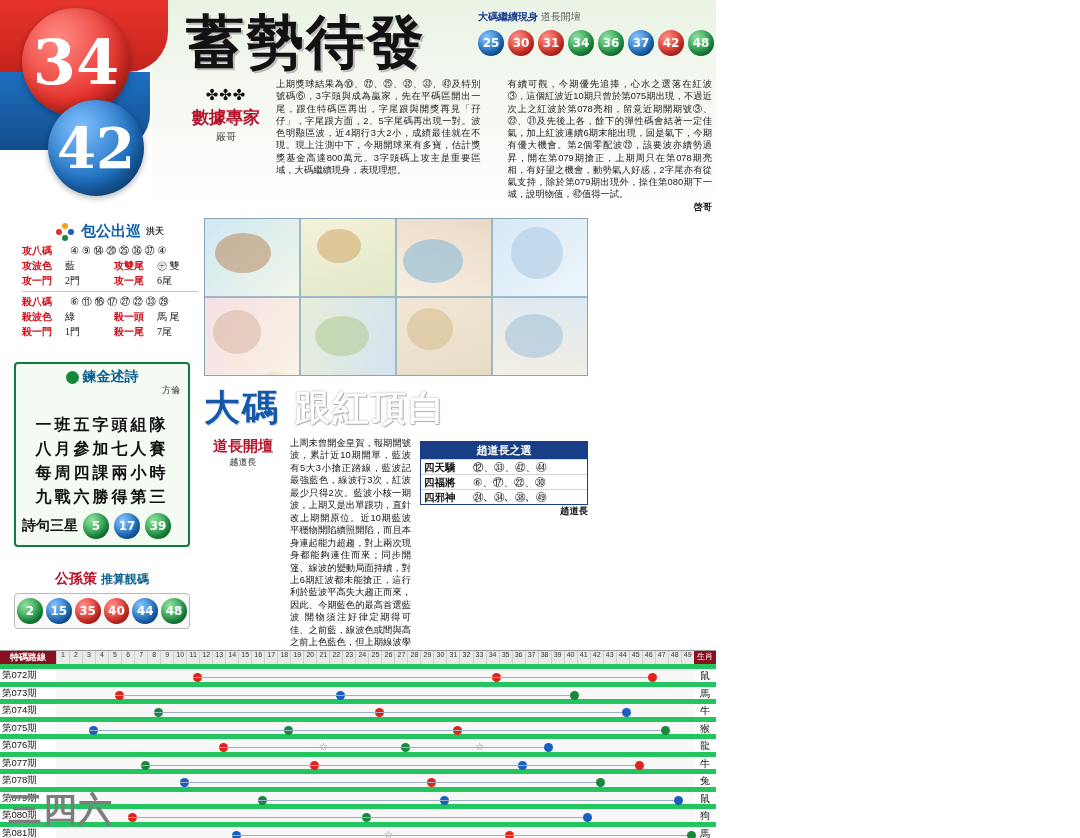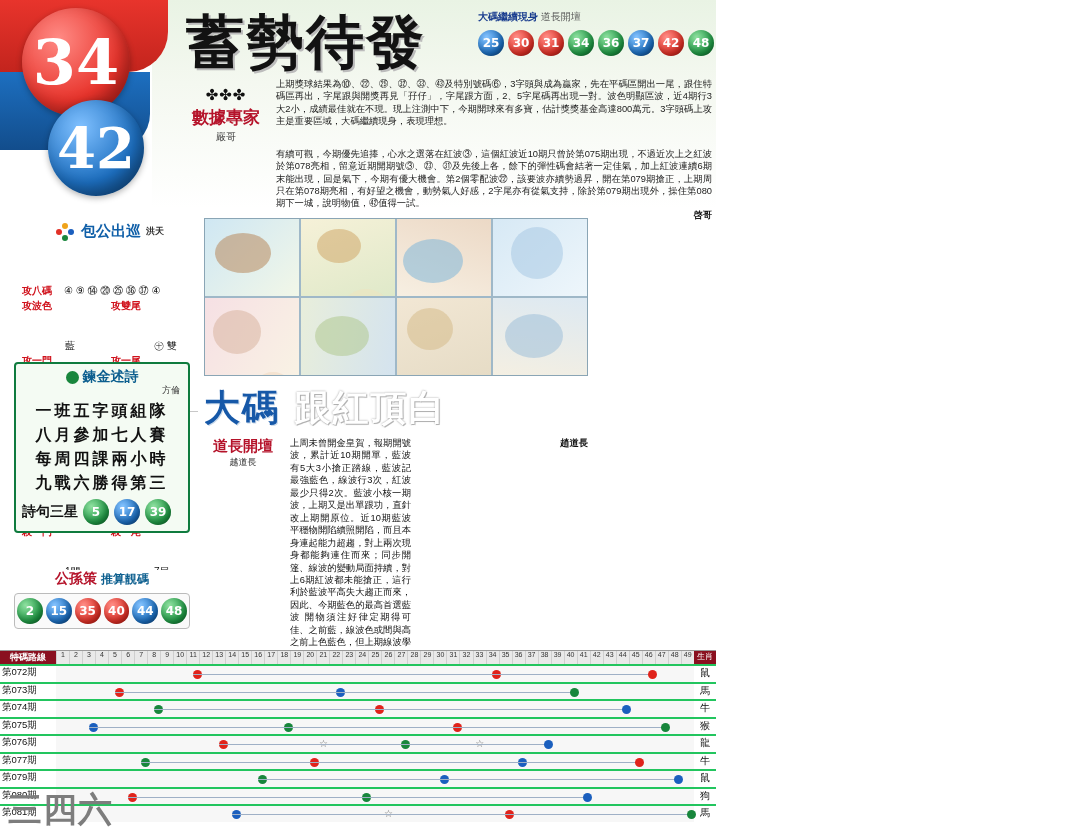--- a/index.html
+++ b/index.html
@@ -52,21 +52,21 @@
   .nb-b { background:radial-gradient(circle at 33% 28%,#86c4ff,#1b6fc2 65%,#0b3b6d); }
   .nb-g { background:radial-gradient(circle at 33% 28%,#8fe0a0,#1f9b45 65%,#0c5c27); }
 
   .expert { position:absolute; left:178px; top:86px; width:96px; text-align:center; }
   .expert .dots { font-size:15px; letter-spacing:1px; }
   .expert .nm { font-family:Liberation Serif, serif; font-weight:bold; font-size:17px;
       color:#b5132a; margin-top:2px; }
   .expert .by { font-size:10px; color:#333; margin-top:1px; }
 
   .cols { position:absolute; left:276px; top:78px; width:436px; height:128px;
-      display:flex; gap:21px;flex-direction:column; }
+      display:flex; gap:27px; }
   .cols .c { flex:1; font-size:9.3px; line-height:1.32; color:#1a1a1a; text-align:justify; }
   .sign { text-align:right; font-weight:bold; }
 
   
   .comic { position:absolute; left:204px; top:218px; width:384px; height:158px;
       display:grid; grid-template-columns:repeat(4,1fr); grid-template-rows:repeat(2,1fr);
       gap:2px; background:#9fb8c8; border:1px solid #8aa5b5; }
   .comic div { position:relative; overflow:hidden; }
   .cp1 { background:linear-gradient(135deg,#cfe7f3,#f2f7e8); }
   .cp2 { background:linear-gradient(160deg,#f6f1d8,#dfe9c9); }
@@ -80,31 +80,31 @@
 
   
   .panel { position:absolute; background:#fff; }
   .ptitle { display:flex; align-items:center; gap:5px; justify-content:center;
       font-family:"DejaVu Serif", serif; font-weight:bold; font-size:15px; color:#0f5fa8; }
   .dotflower { width:20px; height:18px; position:relative; }
   .dotflower i { position:absolute; width:6px; height:6px; border-radius:50%; }
 
   .bg-panel { left:22px; top:222px; width:176px; }
   .bg-rows { margin-top:3px; font-size:10px; }
-  .bg-rows .r { display:flex; gap:2px; align-items:flex-end; margin-bottom:1px; }
+  .bg-rows .r { display:flex; gap:8px; align-items:flex-start; margin-bottom:1px; }
   .bg-rows .lb { color:#d0111b; font-weight:bold; width:40px; }
-  .bg-rows .vv { color:#111;margin-top:40px; }
-  .bg-rows .half { width:50%; display:flex; gap:3px; }
+  .bg-rows .vv { color:#111; }
+  .bg-rows .half { width:50%; display:flex; gap:3px;font-family:Liberation Serif, serif; }
   .sep { height:1px; background:#c8c8c8; margin:3px 0; }
 
   .poem { left:14px; top:362px; width:176px; border:2px solid #0f7b3e; border-radius:4px;
       background:#f4fbf3; padding:4px 6px 6px; }
   .poem .hd { display:flex; align-items:center; justify-content:center; gap:4px;
       font-family:"DejaVu Serif", serif; font-weight:bold; font-size:14px; color:#0d5f8f; }
-  .poem .author { font-size:9px; color:#444; text-align:right; margin:-2px 2px 4px 0; }
+  .poem .author { font-size:9px; color:#444; text-align:right; margin:-2px 2px 18px 0; }
   .poem .ln { font-family:"DejaVu Serif", serif; font-size:16px; font-weight:bold;
       color:#111; letter-spacing:3px; margin:3px 0; text-align:center; }
   .poem .three { display:flex; align-items:center; gap:5px; margin-top:5px; }
   .poem .three .lbl { font-family:"DejaVu Serif", serif; font-weight:bold; font-size:14px; color:#111; }
 
   .gs-panel { left:14px; top:570px; width:176px; }
   .gs-head { display:flex; align-items:center; gap:4px; justify-content:center;
       font-family:"DejaVu Serif", serif; font-weight:bold; font-size:14px; }
   .gs-head .a { color:#b5132a; }
   .gs-head .b { color:#0d5f8f; font-size:12px; }
@@ -130,21 +130,21 @@
 
   
   .gridtable { position:absolute; left:0; top:650px; width:716px; height:188px; }
   .gt-head { display:flex; height:14px; background:#e9e9e9; border-top:1px solid #999; }
   .gt-head .lbl { width:56px; background:#8a1020; color:#fff; font-size:9px; font-weight:bold;
       display:flex; align-items:center; justify-content:center; }
   .gt-head .cells { flex:1; display:flex; }
   .gt-head .cells i { flex:1; font-size:7px; font-style:normal; text-align:center;
       border-left:1px solid #cfcfcf; color:#333; }
   .gt-head .zx { width:22px; font-size:8px; text-align:center; background:#8a1020; color:#fff; }
-  .gt-row { display:flex; height:17.5px; border-top:2px solid #22c55e; }
+  .gt-row { display:flex; height:17.5px; border-top:5px solid #22c55e; }
   .gt-row .lbl { width:56px; font-size:9.5px; padding-left:2px; color:#111; }
   .gt-row .cells { flex:1; position:relative; background:#f7f7f7; }
   .gt-row .zx { width:22px; font-size:10px; text-align:center; color:#111; }
   .gdot { position:absolute; width:9px; height:9px; border-radius:50%; top:4px; }
   .gd-r { background:#e0231b; } .gd-b { background:#1b5fbe; } .gd-g { background:#18863c; }
   .gstar { position:absolute; top:2px; font-size:10px; color:#777; }
   .gline { position:absolute; height:1px; background:#9fb0c6; top:8px; }
 
   .watermark { position:absolute; left:8px; top:790px; width:290px; height:40px;
       display:flex; align-items:center; }
@@ -335,20 +335,35 @@
         <span>大碼</span>
         <span class="w">跟紅頂白</span>
       </div>
       <div class="art-expert">
         <div class="nm">道長開壇</div>
         <div class="by">越道長</div>
       </div>
       <div class="art-cols">
         <div class="c">上周未曾開金皇賀，報期開號波，累計近10期開單，藍波有5大3小搶正踏線，藍波記最強藍色，線波行3次，紅波最少只得2次。藍波小核一期波，上期又是出單跟功，直針改上期開原位。近10期藍波平穩物開陷續照開陷，而且本身連起能力超趨，對上兩次現身都能夠連住而來；同步開篷、線波的變動局面持續，對上6期紅波都未能搶正，這行利於藍波平高失大趨正而來，因此、今期藍色的最高首選藍波 開物須注好律定期得可佳、之前藍，線波色或間與高之前上色藍色，但上期線波學取連走失敗，各今線波變數，所以出是要找尋趨正。而要起紅、線色之間門就波、綠波比線</div>
         <div class="c">
+          <div class="choice">
+            <div class="ch-hd">趙道長之選</div>
+            <div class="ch-r">
+              <span>四天驕</span>
+              <span>⑫、㉝、㊷、㊹</span>
+            </div>
+            <div class="ch-r">
+              <span>四福將</span>
+              <span>⑥、⑰、㉒、㉚</span>
+            </div>
+            <div class="ch-r">
+              <span>四邪神</span>
+              <span>㉔、㉞、㊳、㊾</span>
+            </div>
+          </div>
           <div class="sign" style="width:168px">趙道長</div>
         </div>
       </div>
     </div>
 
     <div class="gridtable">
       <div class="gt-head">
         <div class="lbl">特碼路線</div>
         <div class="cells" id="gt-cols">
             <i>1</i>
@@ -462,20 +477,30 @@
             <div class="cells">
               <span class="gdot gd-g" style="left: 13.2653%;"></span>
               <span class="gdot gd-r" style="left: 39.7959%;"></span>
               <span class="gdot gd-b" style="left: 72.449%;"></span>
               <span class="gdot gd-r" style="left: 90.8163%;"></span>
               <span class="gline" style="left: 13.2653%; width: 77.551%;"></span>
             </div>
             <div class="zx">牛</div>
           </div>
           <div class="gt-row">
+            <div class="lbl">第078期</div>
+            <div class="cells">
+              <span class="gdot gd-b" style="left: 19.3878%;"></span>
+              <span class="gdot gd-r" style="left: 58.1633%;"></span>
+              <span class="gdot gd-g" style="left: 84.6939%;"></span>
+              <span class="gline" style="left: 19.3878%; width: 65.3061%;"></span>
+            </div>
+            <div class="zx">兔</div>
+          </div>
+          <div class="gt-row">
             <div class="lbl">第079期</div>
             <div class="cells">
               <span class="gdot gd-g" style="left: 31.6327%;"></span>
               <span class="gdot gd-b" style="left: 60.2041%;"></span>
               <span class="gdot gd-b" style="left: 96.9388%;"></span>
               <span class="gline" style="left: 31.6327%; width: 65.3061%;"></span>
             </div>
             <div class="zx">鼠</div>
           </div>
           <div class="gt-row">

